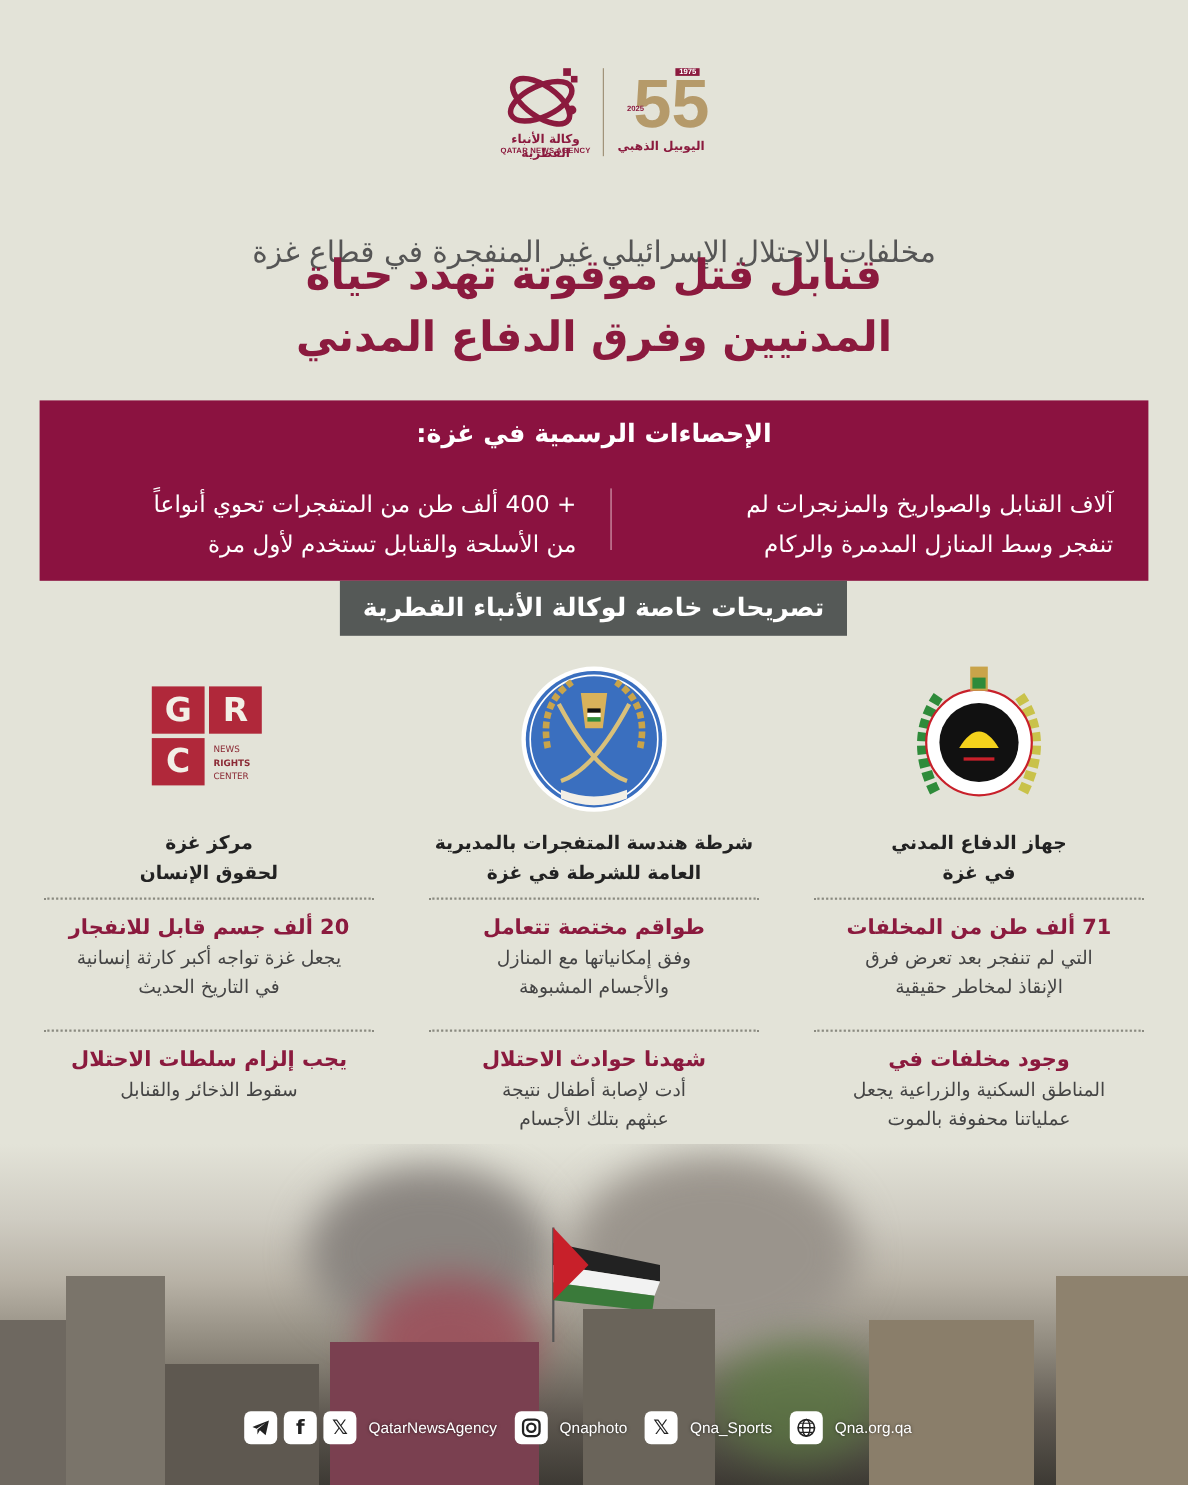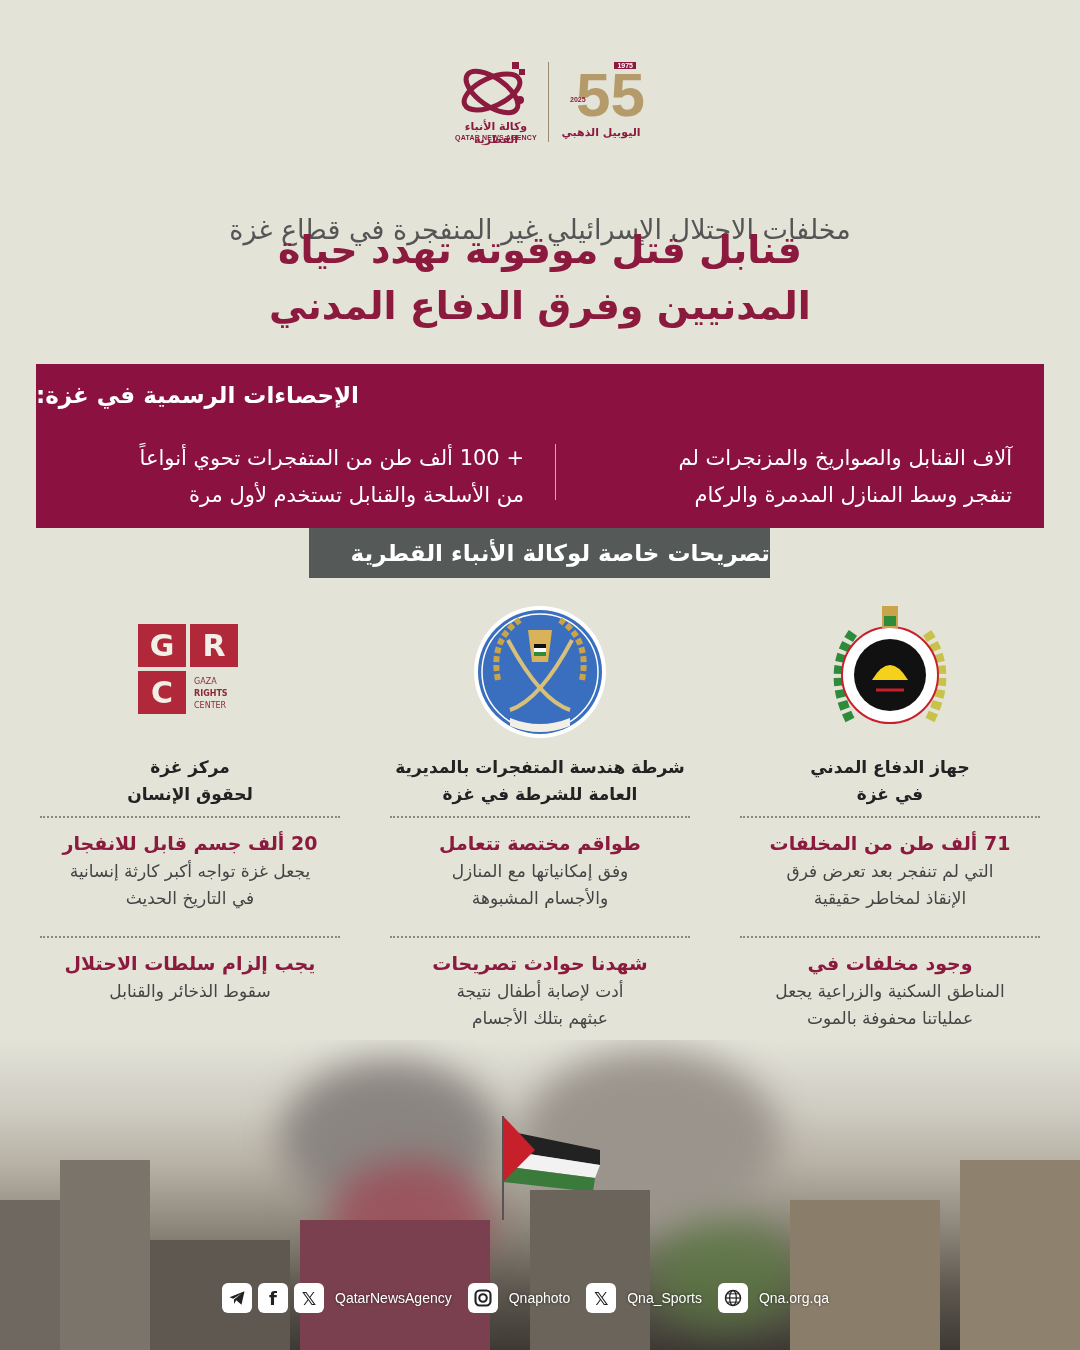--- a/index.html
+++ b/index.html
@@ -24,27 +24,27 @@
   .jub-55 { position: absolute; left: 20px; top: 2px; font-size: 62px; font-weight: bold; color: #b59a6a; font-family: "Liberation Sans", sans-serif; line-height: 70px; }
   .jub-2025 { position: absolute; left: 14px; top: 38px; font-size: 7px; color: #8b1a3e; font-weight: bold; font-family: "Liberation Sans", sans-serif; }
   .jub-label { position: absolute; left: 0; top: 68px; width: 90px; text-align: center; font-size: 11px; font-weight: bold; color: #8b1a3e; }
 
   
   .subtitle { position: absolute; top: 166px; left: 0; width: 1080px; text-align: center; font-size: 27px; color: #555; margin-top: 48px; }
   .headline { position: absolute; top: 222px; left: 0; width: 1080px; text-align: center; font-size: 38px; font-weight: bold; color: #8b1a3e; line-height: 56px; }
 
   
   .stats-box { position: absolute; top: 364px; left: 36px; width: 1008px; height: 164px; background: #8b1240; }
-  .stats-title { position: absolute; top: 18px; left: 0; width: 1008px; text-align: left; color: #fff; font-size: 23px; font-weight: bold; }
+  .stats-title { position: absolute; top: 18px; left: 0; width: 1008px; text-align: center; color: #fff; font-size: 23px; font-weight: bold; }
   .stats-col { position: absolute; top: 76px; color: #fff; font-size: 21px; line-height: 37px; text-align: right; }
   .stats-col.right { right: 32px; width: 440px; }
   .stats-col.left { right: 520px; width: 470px; }
   .stats-divider { position: absolute; top: 80px; left: 519px; width: 1px; height: 56px; background: #d9a8b8; }
 
-  .banner { position: absolute; top: 528px; left: 309px; width: 461px; height: 50px; background: #555957; color: #fff; font-size: 23px; font-weight: bold; text-align: right; line-height: 50px; }
+  .banner { position: absolute; top: 528px; left: 309px; width: 461px; height: 50px; background: #555957; color: #fff; font-size: 23px; font-weight: bold; text-align: center; line-height: 50px; }
 
   
   .col { position: absolute; top: 600px; width: 300px; text-align: center; }
   .col.c1 { left: 740px; }
   .col.c2 { left: 390px; }
   .col.c3 { left: 40px; }
   .col-logo { height: 140px; position: relative; display: flex; justify-content: center; align-items: center; }
   .col-name { height: 72px; padding-top: 14px; font-size: 17px; font-weight: bold; color: #222; line-height: 27px; }
   .dotted { border-top: 2px dotted #8a8a80; margin: 4px 0 0 0; width: 300px; }
   .point { padding-top: 10px; height: 114px; }
@@ -97,21 +97,21 @@
 </div>
 
 <div class="stats-box">
   <div class="stats-title">الإحصاءات الرسمية في غزة:</div>
   <div class="stats-col right">
     <div>آلاف القنابل والصواريخ والمزنجرات لم</div>
     <div>تنفجر وسط المنازل المدمرة والركام</div>
   </div>
   <div class="stats-divider"></div>
   <div class="stats-col left">
-    <div>+ 100 ألف طن من المتفجرات تحوي أنواعاً</div>
+    <div>+ 400 ألف طن من المتفجرات تحوي أنواعاً</div>
     <div>من الأسلحة والقنابل تستخدم لأول مرة</div>
   </div>
 </div>
 
 <div class="banner">تصريحات خاصة لوكالة الأنباء القطرية</div>
 
 <div class="col c1">
   <div class="col-logo">
     <svg width="140" height="140" viewBox="0 0 140 140">
       <path d="M30 120 Q5 70 35 30" fill="none" stroke="#2e8b3a" stroke-width="10" stroke-dasharray="8 4"></path>
@@ -164,34 +164,34 @@
     <div>العامة للشرطة في غزة</div>
   </div>
   <div class="dotted"></div>
   <div class="point">
     <div class="point-title">طواقم مختصة تتعامل</div>
     <div class="point-body">وفق إمكانياتها مع المنازل</div>
     <div class="point-body">والأجسام المشبوهة</div>
   </div>
   <div class="dotted"></div>
   <div class="point">
-    <div class="point-title">شهدنا حوادث تصريحات</div>
+    <div class="point-title">شهدنا حوادث الاحتلال</div>
     <div class="point-body">أدت لإصابة أطفال نتيجة</div>
     <div class="point-body">عبثهم بتلك الأجسام</div>
   </div>
 </div>
 
 <div class="col c3">
   <div class="col-logo">
     <div class="grc">
       <div class="sq g">G</div>
       <div class="sq r">R</div>
       <div class="sq c">C</div>
       <div class="txt">
-        <div>GAZA</div>
+        <div>NEWS</div>
         <div style="font-weight:bold">RIGHTS</div>
         <div>CENTER</div>
       </div>
     </div>
   </div>
   <div class="col-name">
     <div>مركز غزة</div>
     <div>لحقوق الإنسان</div>
   </div>
   <div class="dotted"></div>

